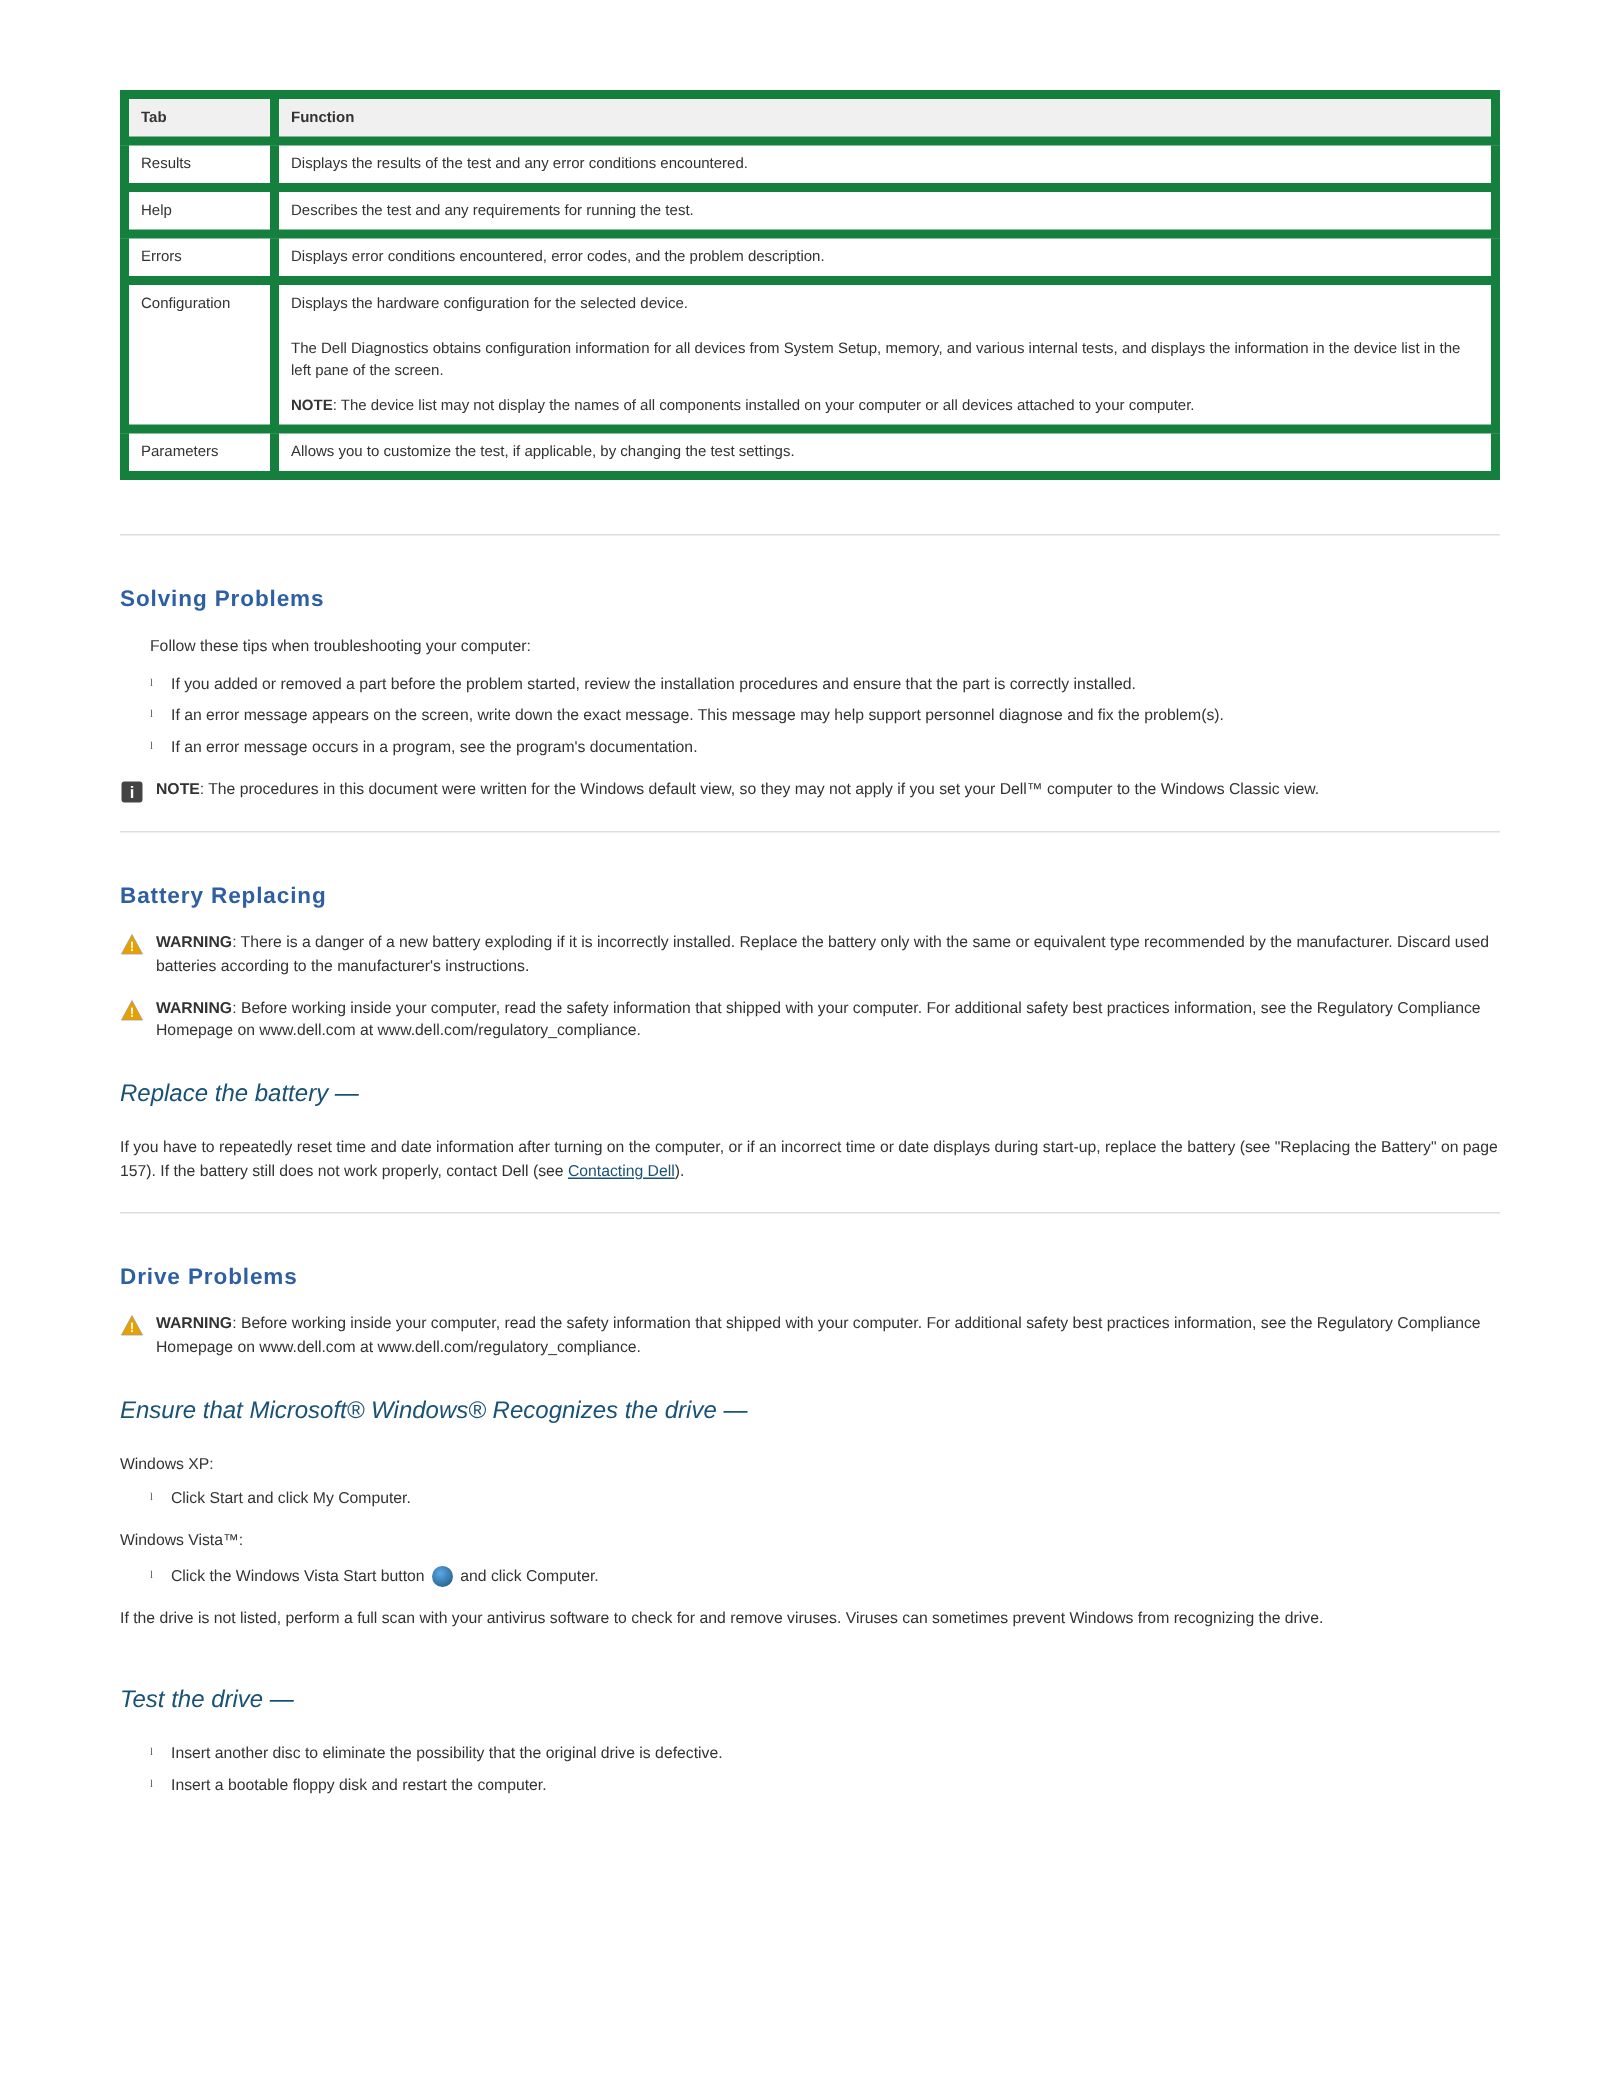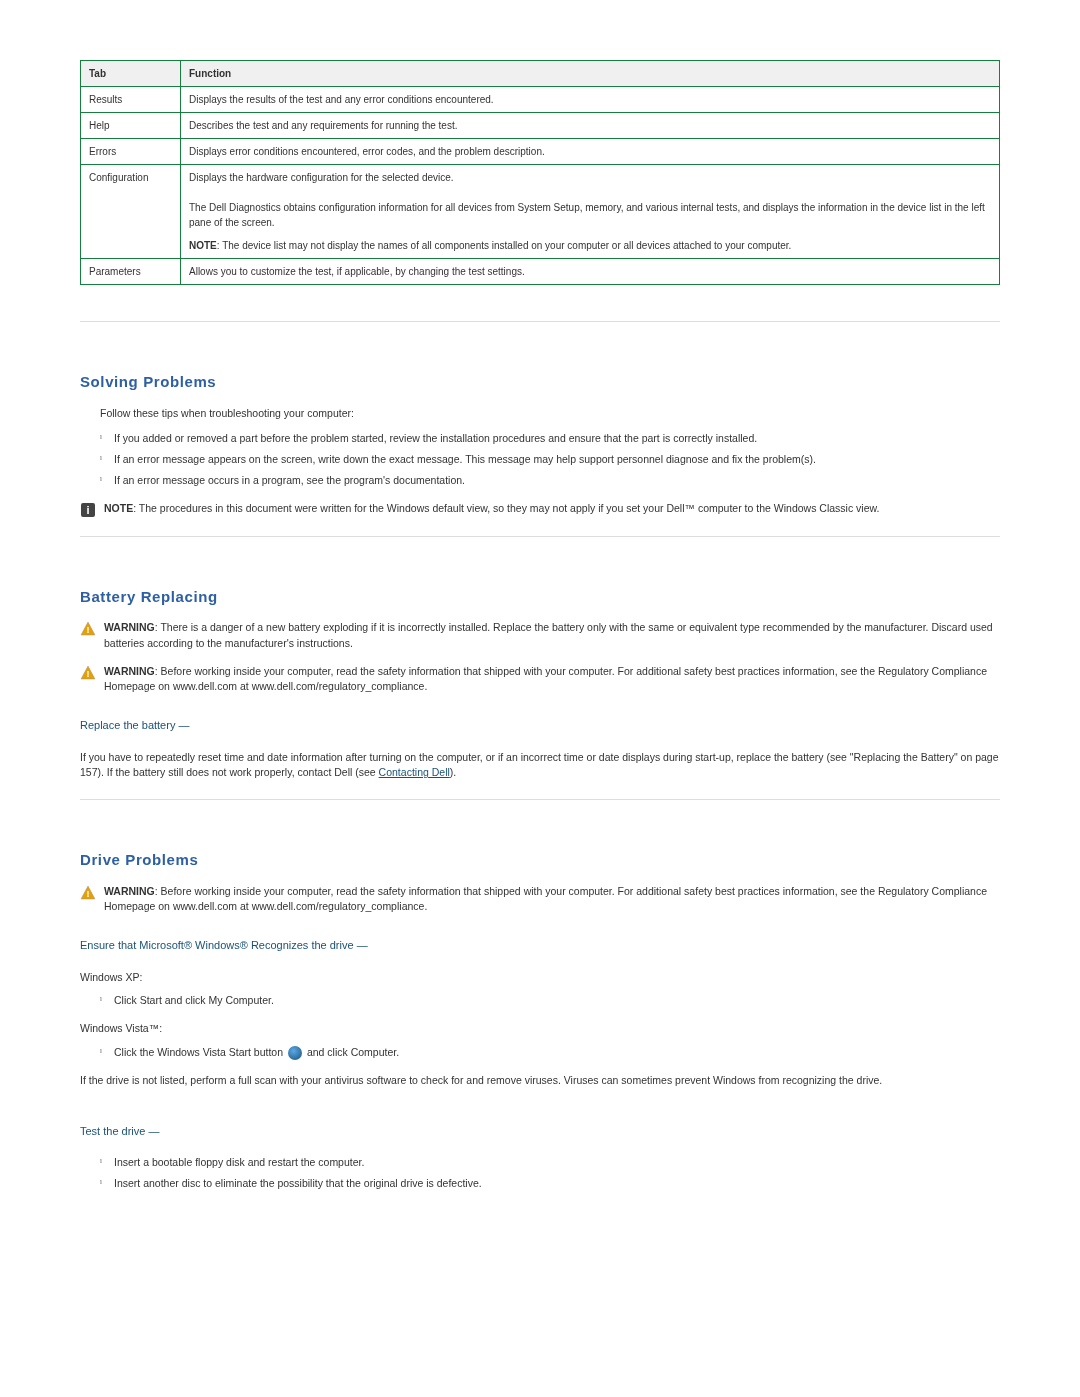--- a/index.html
+++ b/index.html
@@ -13,21 +13,21 @@
     }
 
     
     .tab-table {
       width: 100%;
       border-collapse: collapse;
       margin-bottom: 36px;
       font-size: 10.5px;
     }
     .tab-table td, .tab-table th {
-      border: 1px solid #15803d;
+      border: 6px solid #15803d;
       padding: 5px 8px;
       vertical-align: top;
     }
     .tab-table thead th {
       background: #f0f0f0;
       font-weight: bold;
       text-align: left;
     }
     .tab-table .col-tab {
       width: 100px;
@@ -44,21 +44,21 @@
       font-weight: bold;
     }
 
     
     .section-heading {
       font-size: 15px;
       font-weight: bold;
       color: #2e5fa3;
       letter-spacing: 0.04em;
       margin-bottom: 12px;
-      margin-top: 49px;
+      margin-top: 32px;
       font-family: 'Trebuchet MS', Arial, sans-serif;
     }
 
     .intro-text {
       font-size: 10.5px;
       margin-bottom: 10px;
       padding-left: 20px;
     }
 
     
@@ -115,24 +115,25 @@
       margin-top: 1px;
     }
     .warning-label {
       font-weight: bold;
       color: #333;
     }
 
     
     .expand-link {
       color: #1a5276;
-      font-size: 11px;
+      font-size: 16px;
       text-decoration: none;
       display: inline-block;
       margin: 10px 0 8px 0;
+      font-style: italic;
     }
     .expand-link::after {
       content: " —";
     }
 
     
     .sub-label {
       font-size: 10.5px;
       margin: 8px 0 4px 0;
     }
@@ -294,18 +295,18 @@
   </li>
 </ul>
 
 <p class="body-para">If the drive is not listed, perform a full scan with your antivirus software to check for and remove viruses. Viruses can sometimes prevent Windows from recognizing the drive.</p>
 
 <br>
 
 <a class="expand-link" href="#">Test the drive</a>
 
 <ul class="bullet-list">
+  <li>Insert another disc to eliminate the possibility that the original drive is defective.</li>
   <li>Insert a bootable floppy disk and restart the computer.</li>
-  <li>Insert another disc to eliminate the possibility that the original drive is defective.</li>
 </ul>
 
 
 
 
 </body></html>

